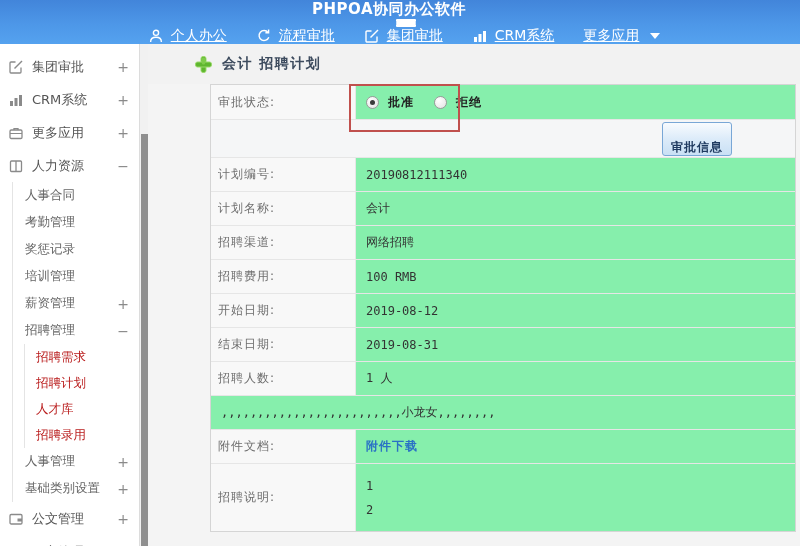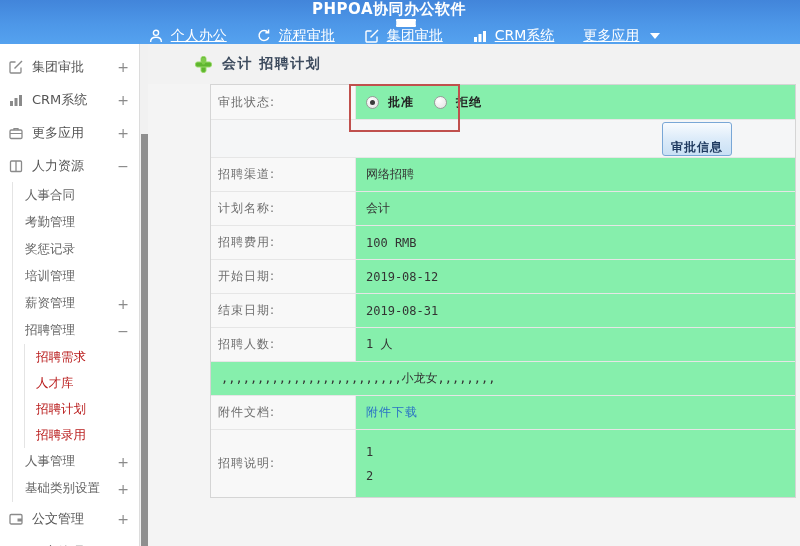--- a/index.html
+++ b/index.html
@@ -55,21 +55,21 @@
 
   .radio-group { display:flex; align-items:center; gap:9px; }
   .radio { width:13px; height:13px; border-radius:50%; border:1px solid #9a9a9a;
     background:radial-gradient(circle at 35% 30%, #ffffff, #e2e2e2); position:relative; flex:0 0 auto; cursor:pointer; }
   .radio.checked::after { content:""; position:absolute; left:3px; top:3px; width:5px; height:5px; border-radius:50%; background:#3a3a3a; }
   .radio-label { font-size:12px; font-weight:bold; color:#222; letter-spacing:1px; margin-right:11px; }
 
   .desc-row { height:68px; }
   .desc-row .val { flex-direction:column; align-items:flex-start; justify-content:center; gap:10px; }
 
-  .link { color:#2a72c5; cursor:pointer; font-weight:normal; letter-spacing:1px; font-size:12px; font-family:"DejaVu Sans", sans-serif; }
+  .link { color:#2a72c5; cursor:pointer; font-weight:bold; letter-spacing:1px; font-size:12px; font-family:"DejaVu Sans", sans-serif; }
 
   .annotation { position:absolute; left:201px; top:40px; width:111px; height:48px;
     border:2px solid #c0504d; z-index:6; pointer-events:none; }
 </style>
 </head>
 <body>
 
 <div class="topbar">
   <div class="logo">PHPOA协同办公软件</div>
   <div class="hamburger">
@@ -185,24 +185,24 @@
       </div>
     <div class="sb-item l1">
         <span>招聘管理</span>
         <span class="expander">−</span>
       </div>
     <div class="sb-group2">
       <div class="sb-item l2">
           <span>招聘需求</span>
         </div>
       <div class="sb-item l2">
+          <span>招聘计划</span>
+        </div>
+      <div class="sb-item l2">
           <span>人才库</span>
-        </div>
-      <div class="sb-item l2">
-          <span>招聘计划</span>
         </div>
       <div class="sb-item l2">
           <span>招聘录用</span>
         </div>
     </div>
     <div class="sb-item l1">
         <span>人事管理</span>
         <span class="expander">+</span>
       </div>
     <div class="sb-item l1">
@@ -264,26 +264,30 @@
           <span class="radio-label">拒绝</span>
         </div>
       </div>
     </div>
 
     <div class="btn-row">
       <button class="approve-btn">审批信息</button>
     </div>
 
     <div class="frow">
+      <div class="lbl">计划编号:</div>
+      <div class="val">20190812111340</div>
+    </div>
+    <div class="frow">
+      <div class="lbl">计划名称:</div>
+      <div class="val">会计</div>
+    </div>
+    <div class="frow">
       <div class="lbl">招聘渠道:</div>
       <div class="val">网络招聘</div>
-    </div>
-    <div class="frow">
-      <div class="lbl">计划名称:</div>
-      <div class="val">会计</div>
     </div>
     <div class="frow">
       <div class="lbl">招聘费用:</div>
       <div class="val">100 RMB</div>
     </div>
     <div class="frow">
       <div class="lbl">开始日期:</div>
       <div class="val">2019-08-12</div>
     </div>
     <div class="frow">

